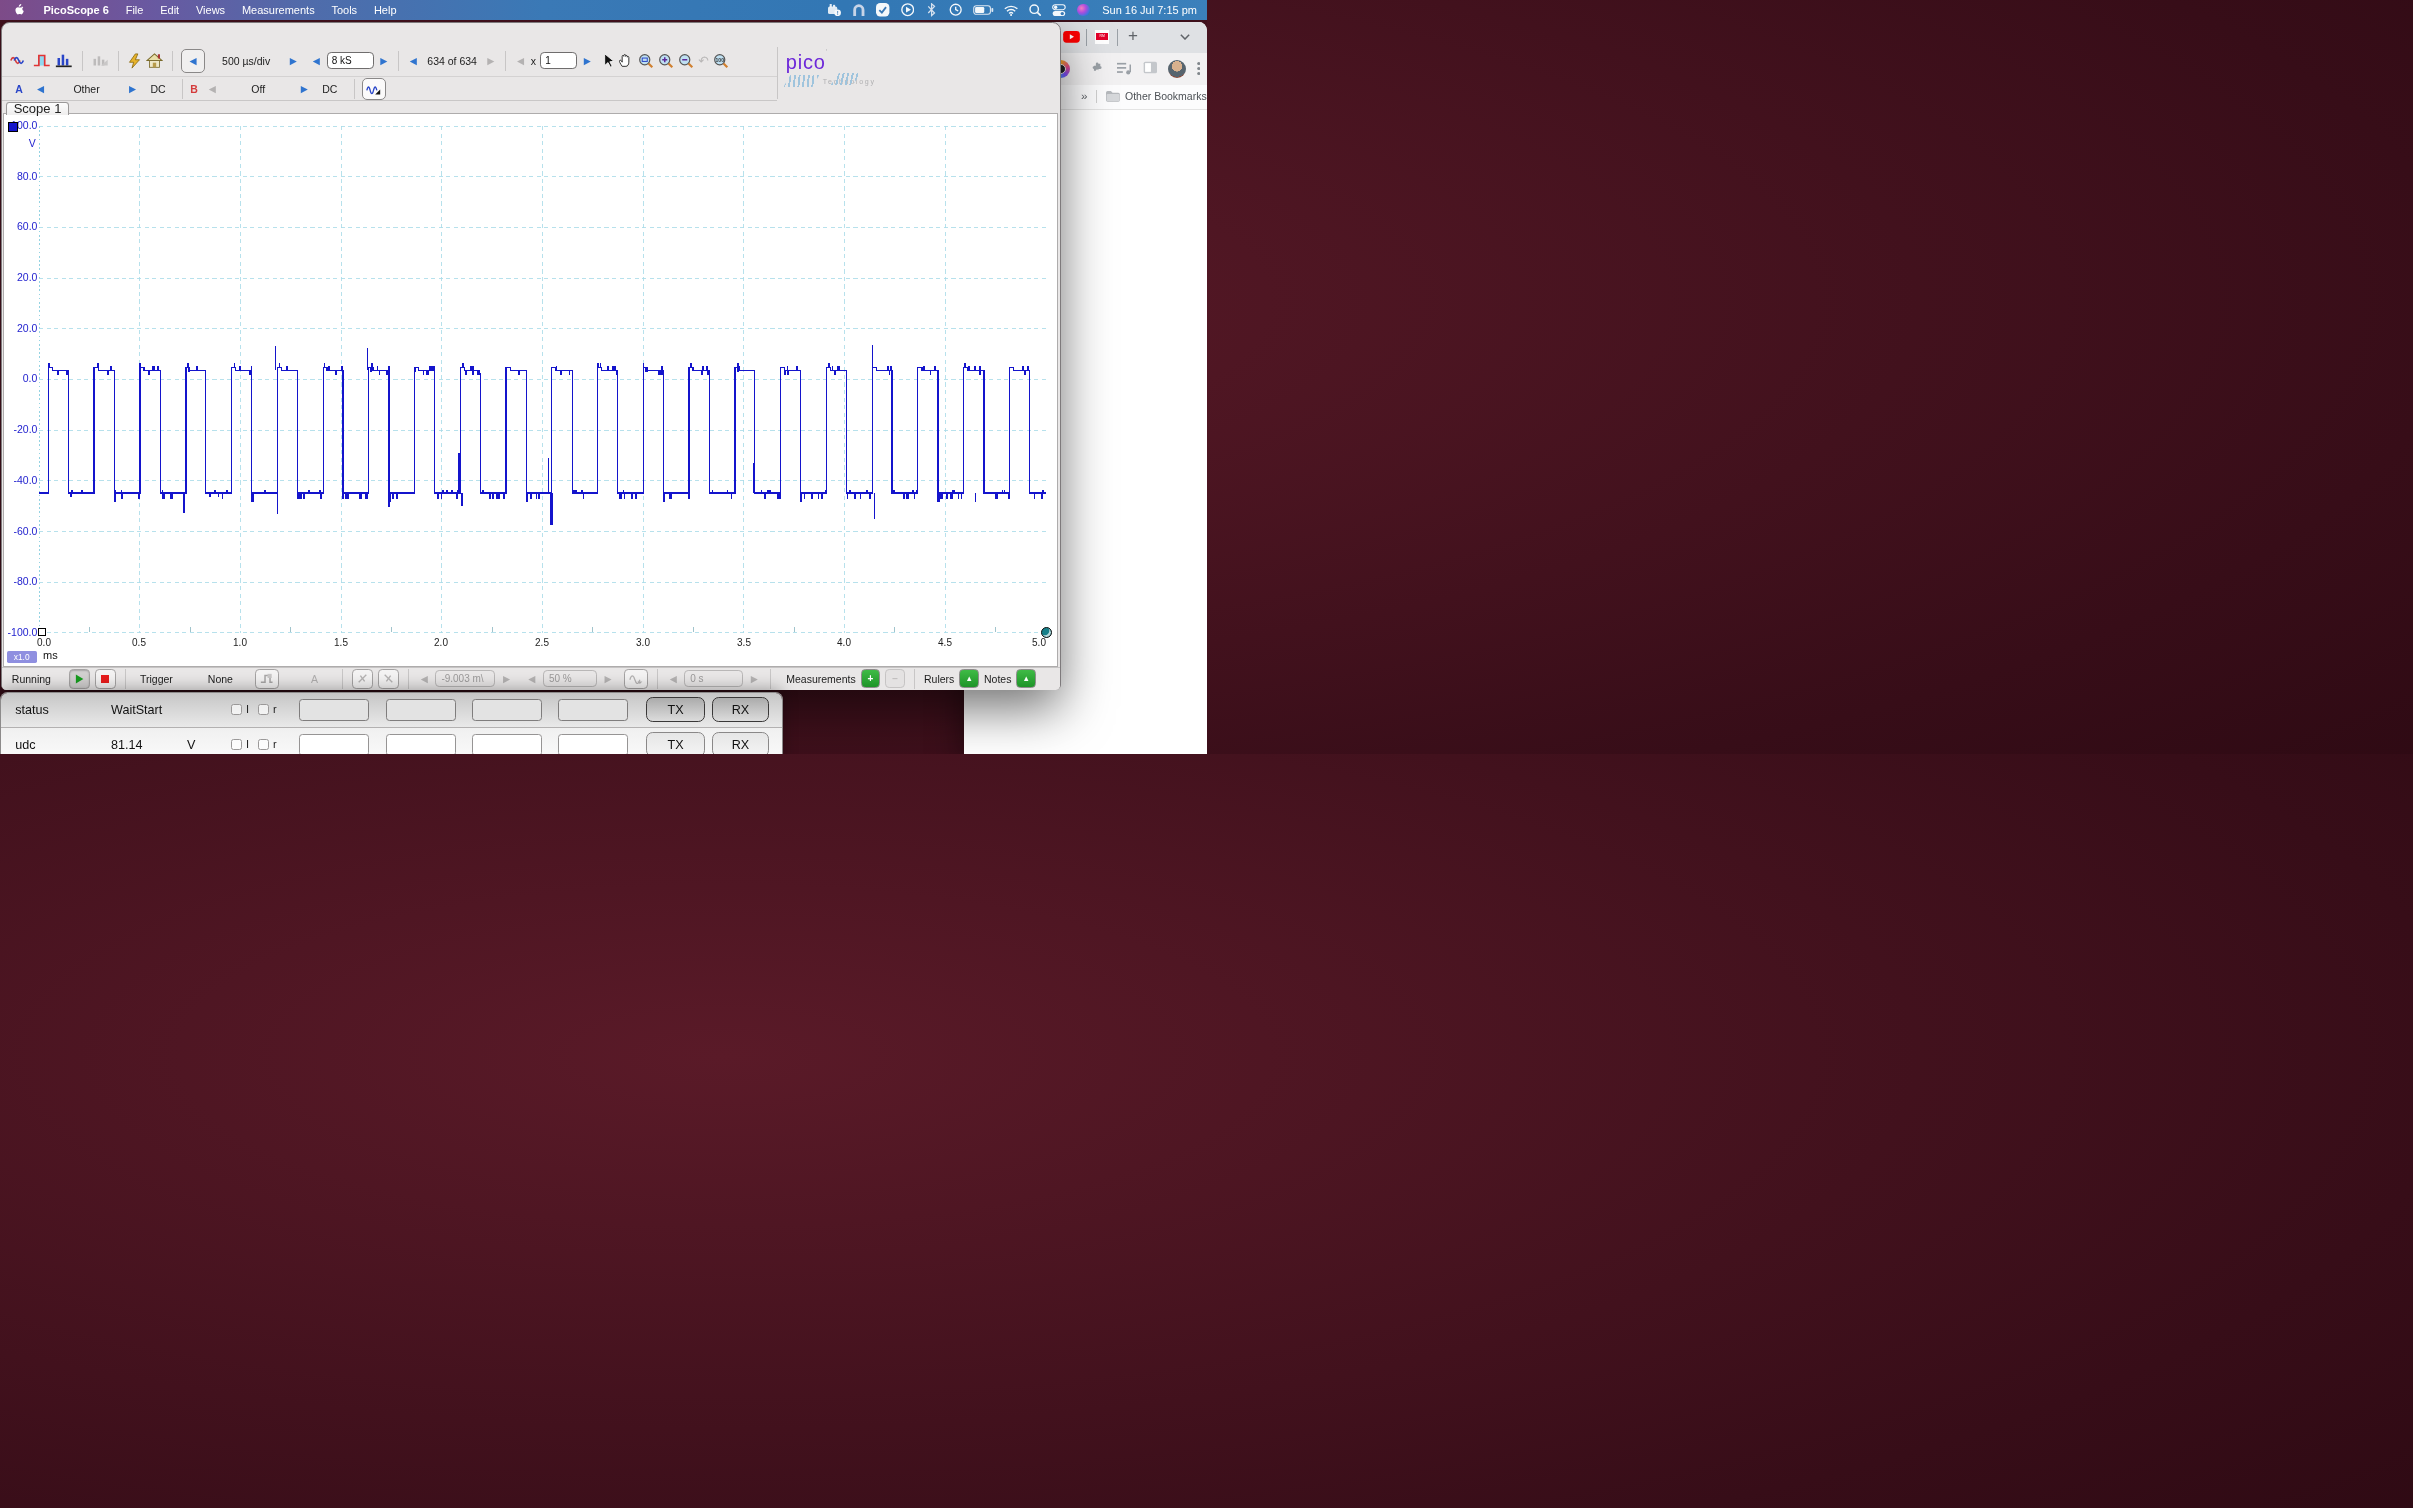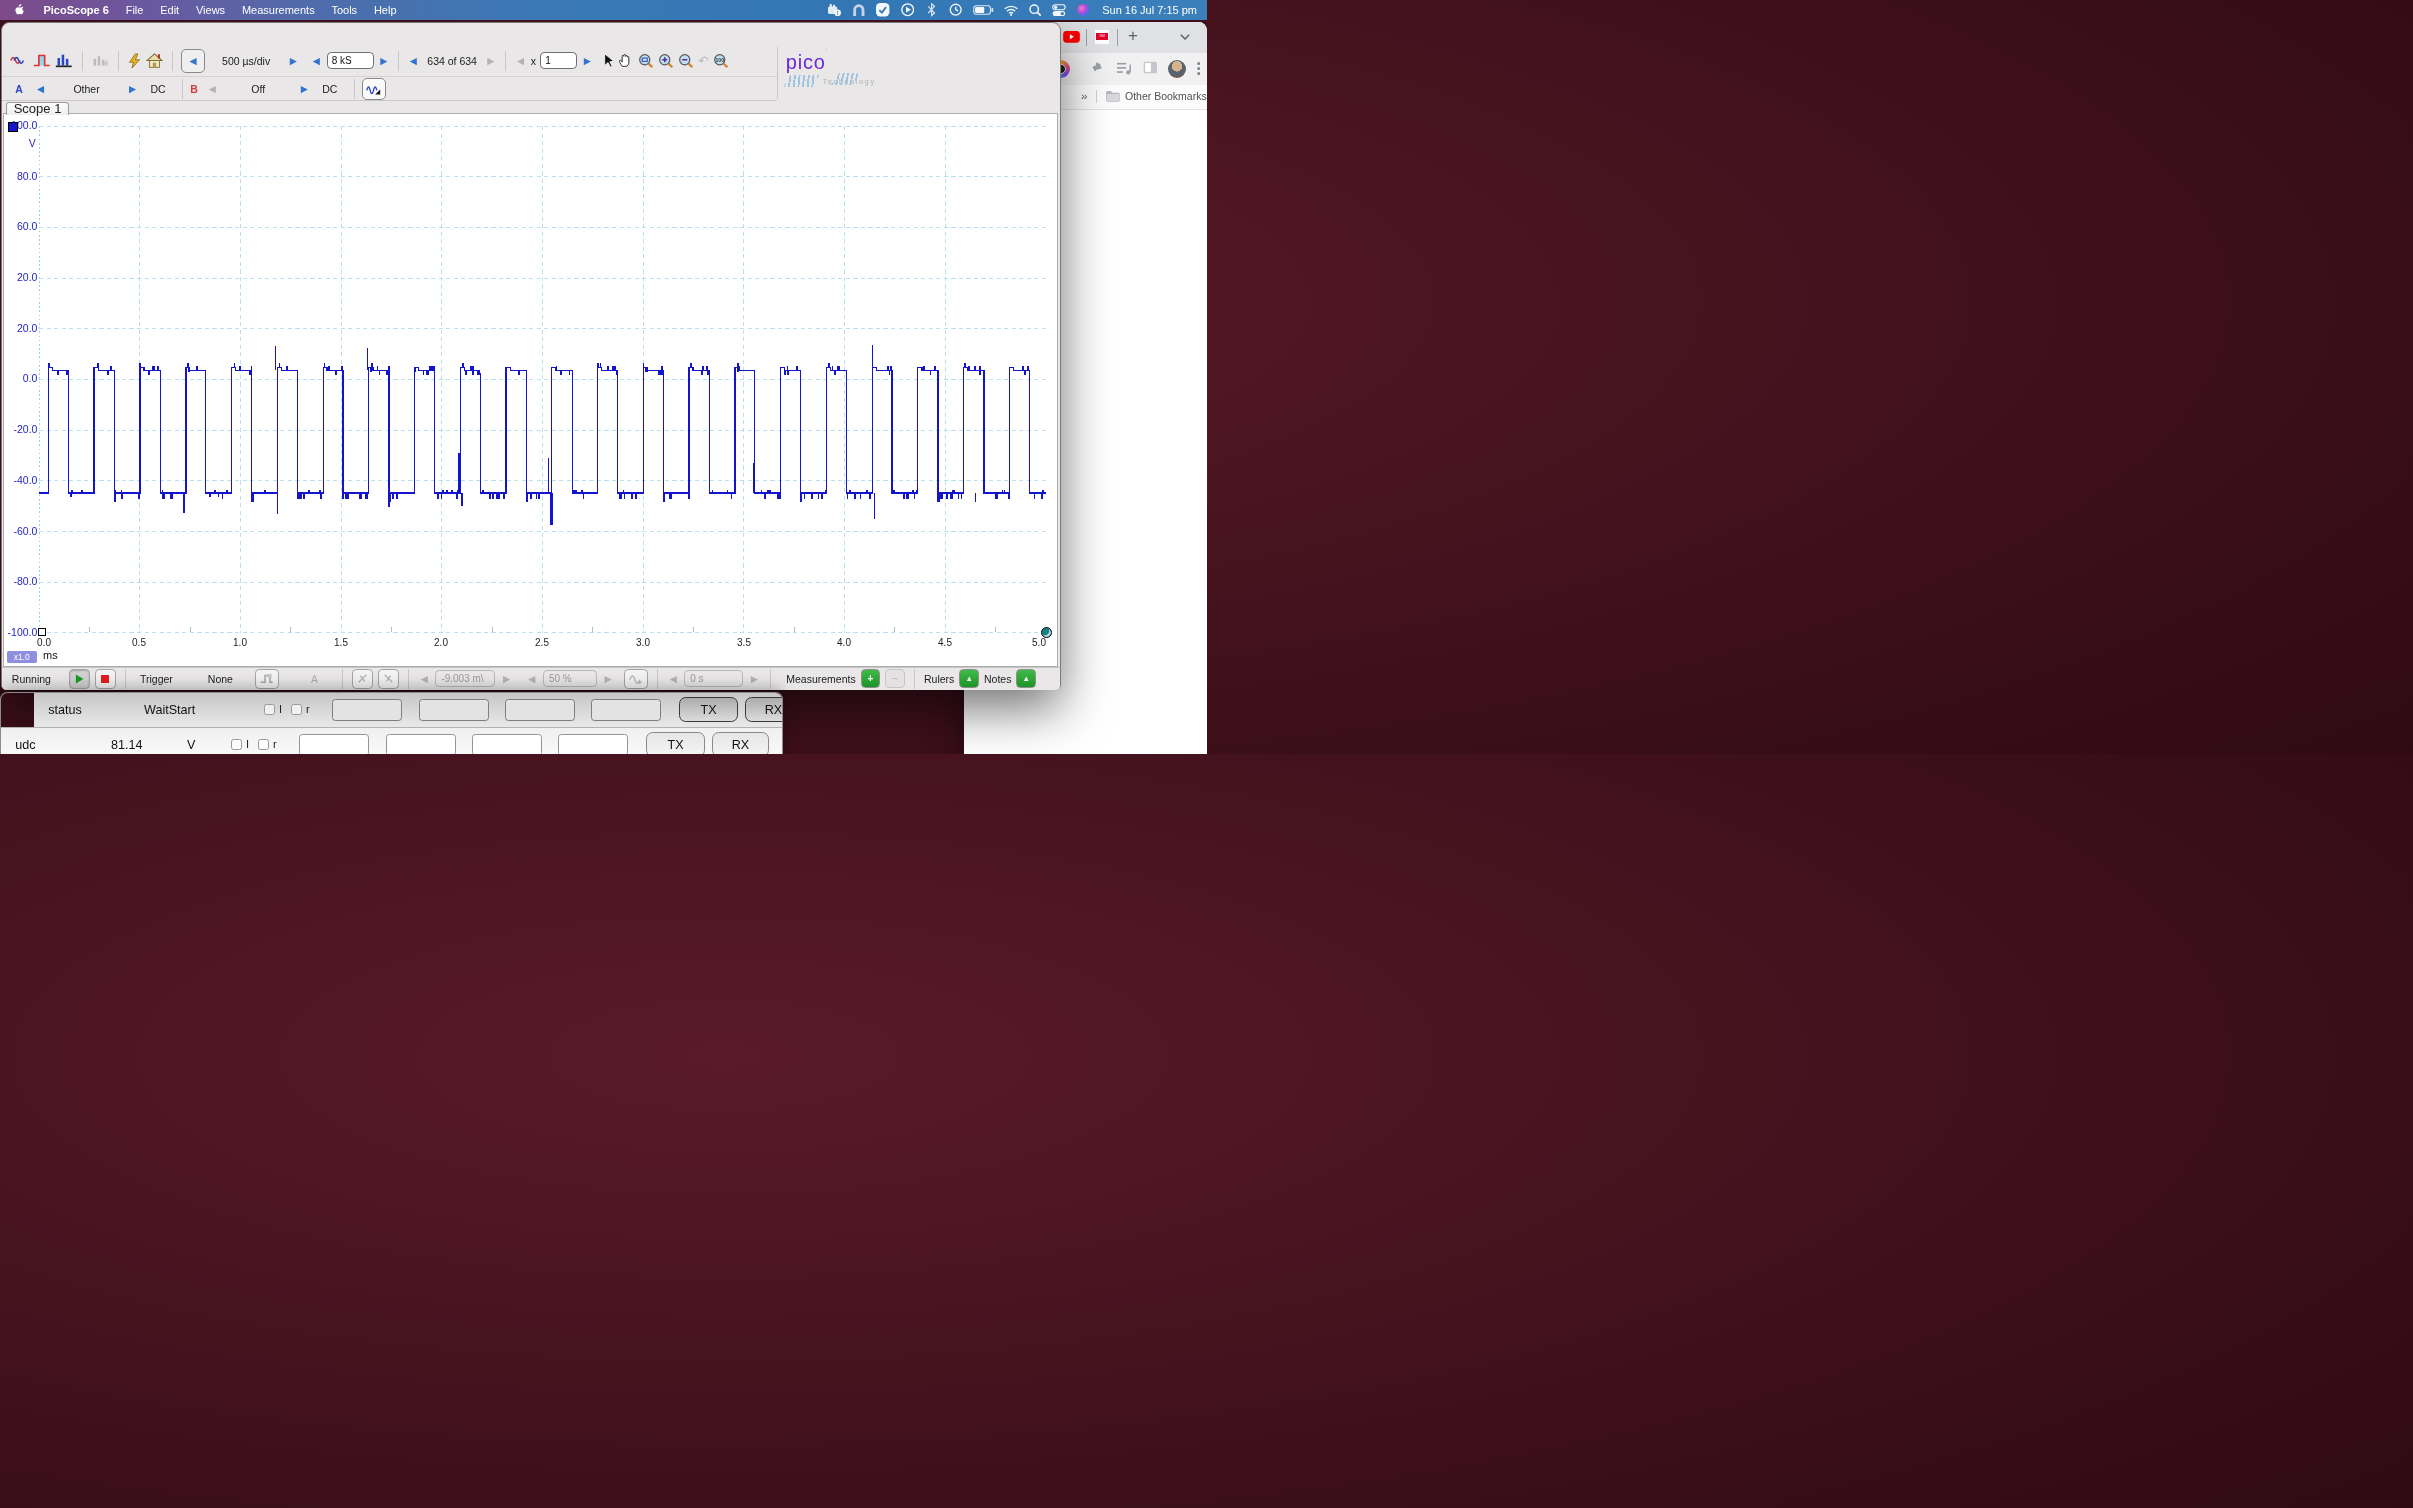--- a/index.html
+++ b/index.html
@@ -63,21 +63,21 @@
   #vunit{position:absolute;left:3.4px;top:137px;width:34px;text-align:right;font-size:10.5px;color:#2323cf;z-index:13;padding-right:1.7px;box-sizing:border-box;}
   #chan-a-marker{position:absolute;left:8.4px;top:122px;width:7.5px;height:7.5px;background:#1414cc;border:0.8px solid #000;z-index:13;}
   #offset-marker{position:absolute;left:38px;top:628px;width:8.4px;height:8.4px;background:#fff;border:1.3px solid #000;z-index:13;box-sizing:border-box;}
   #corner-handle{position:absolute;left:1041px;top:627px;width:11px;height:11px;border-radius:50%;background:#17808a;border:1.7px solid #101010;box-sizing:border-box;z-index:13;box-shadow:inset -1.7px -1.7px 0 rgba(255,255,255,.7);}
   #xmult{position:absolute;left:6.7px;top:651px;width:30px;height:11.7px;background:#8f8fe0;color:#fff;font-size:8.4px;display:flex;align-items:center;justify-content:center;border-radius:1.7px;z-index:13;}
   #xunit{position:absolute;left:43px;top:649px;font-size:11px;color:#111;z-index:13;}
 
   
   #iopanel{position:absolute;left:0px;top:692px;width:783px;height:75px;z-index:12;border-radius:7.5px 7.5px 0 0;border:0.8px solid #8d8b8b;border-bottom:none;box-shadow:0 -3.4px 15px rgba(0,0,0,.3);overflow:hidden;box-sizing:border-box;}
   .iorow{height:34px;display:flex;align-items:center;position:relative;}
-  .iorow.r1{background:linear-gradient(#c6c6c6,#e9e9e9);margin-left:33px;}
+  .iorow.r1{background:linear-gradient(#c6c6c6,#e9e9e9);}
   .iorow.r2{background:linear-gradient(#f0f0f0,#fbfbfb);border-top:0.8px solid #b3b1b1;}
   .io-name{position:absolute;left:14.2px;font-size:12.6px;color:#111;}
   .io-val{position:absolute;left:110px;font-size:12.6px;color:#111;}
   .io-unit{position:absolute;left:186px;font-size:12.6px;color:#111;}
   .iocb{position:absolute;width:11px;height:11px;border:1.3px solid #9a9898;border-radius:2.5px;background:rgba(255,255,255,.65);box-sizing:border-box;}
   .ioflag{position:absolute;font-size:11px;color:#222;}
   .iofield{position:absolute;width:70px;height:22px;border:0.8px solid #7f7d7d;border-radius:3.4px;box-sizing:border-box;}
   .r1 .iofield{background:#e3e3e3;}
   .r2 .iofield{background:#fff;border-color:#969494;}
   .iobtn{position:absolute;width:59px;height:25px;border-radius:6.7px;font-size:12.6px;display:flex;align-items:center;justify-content:center;color:#111;box-sizing:border-box;}

